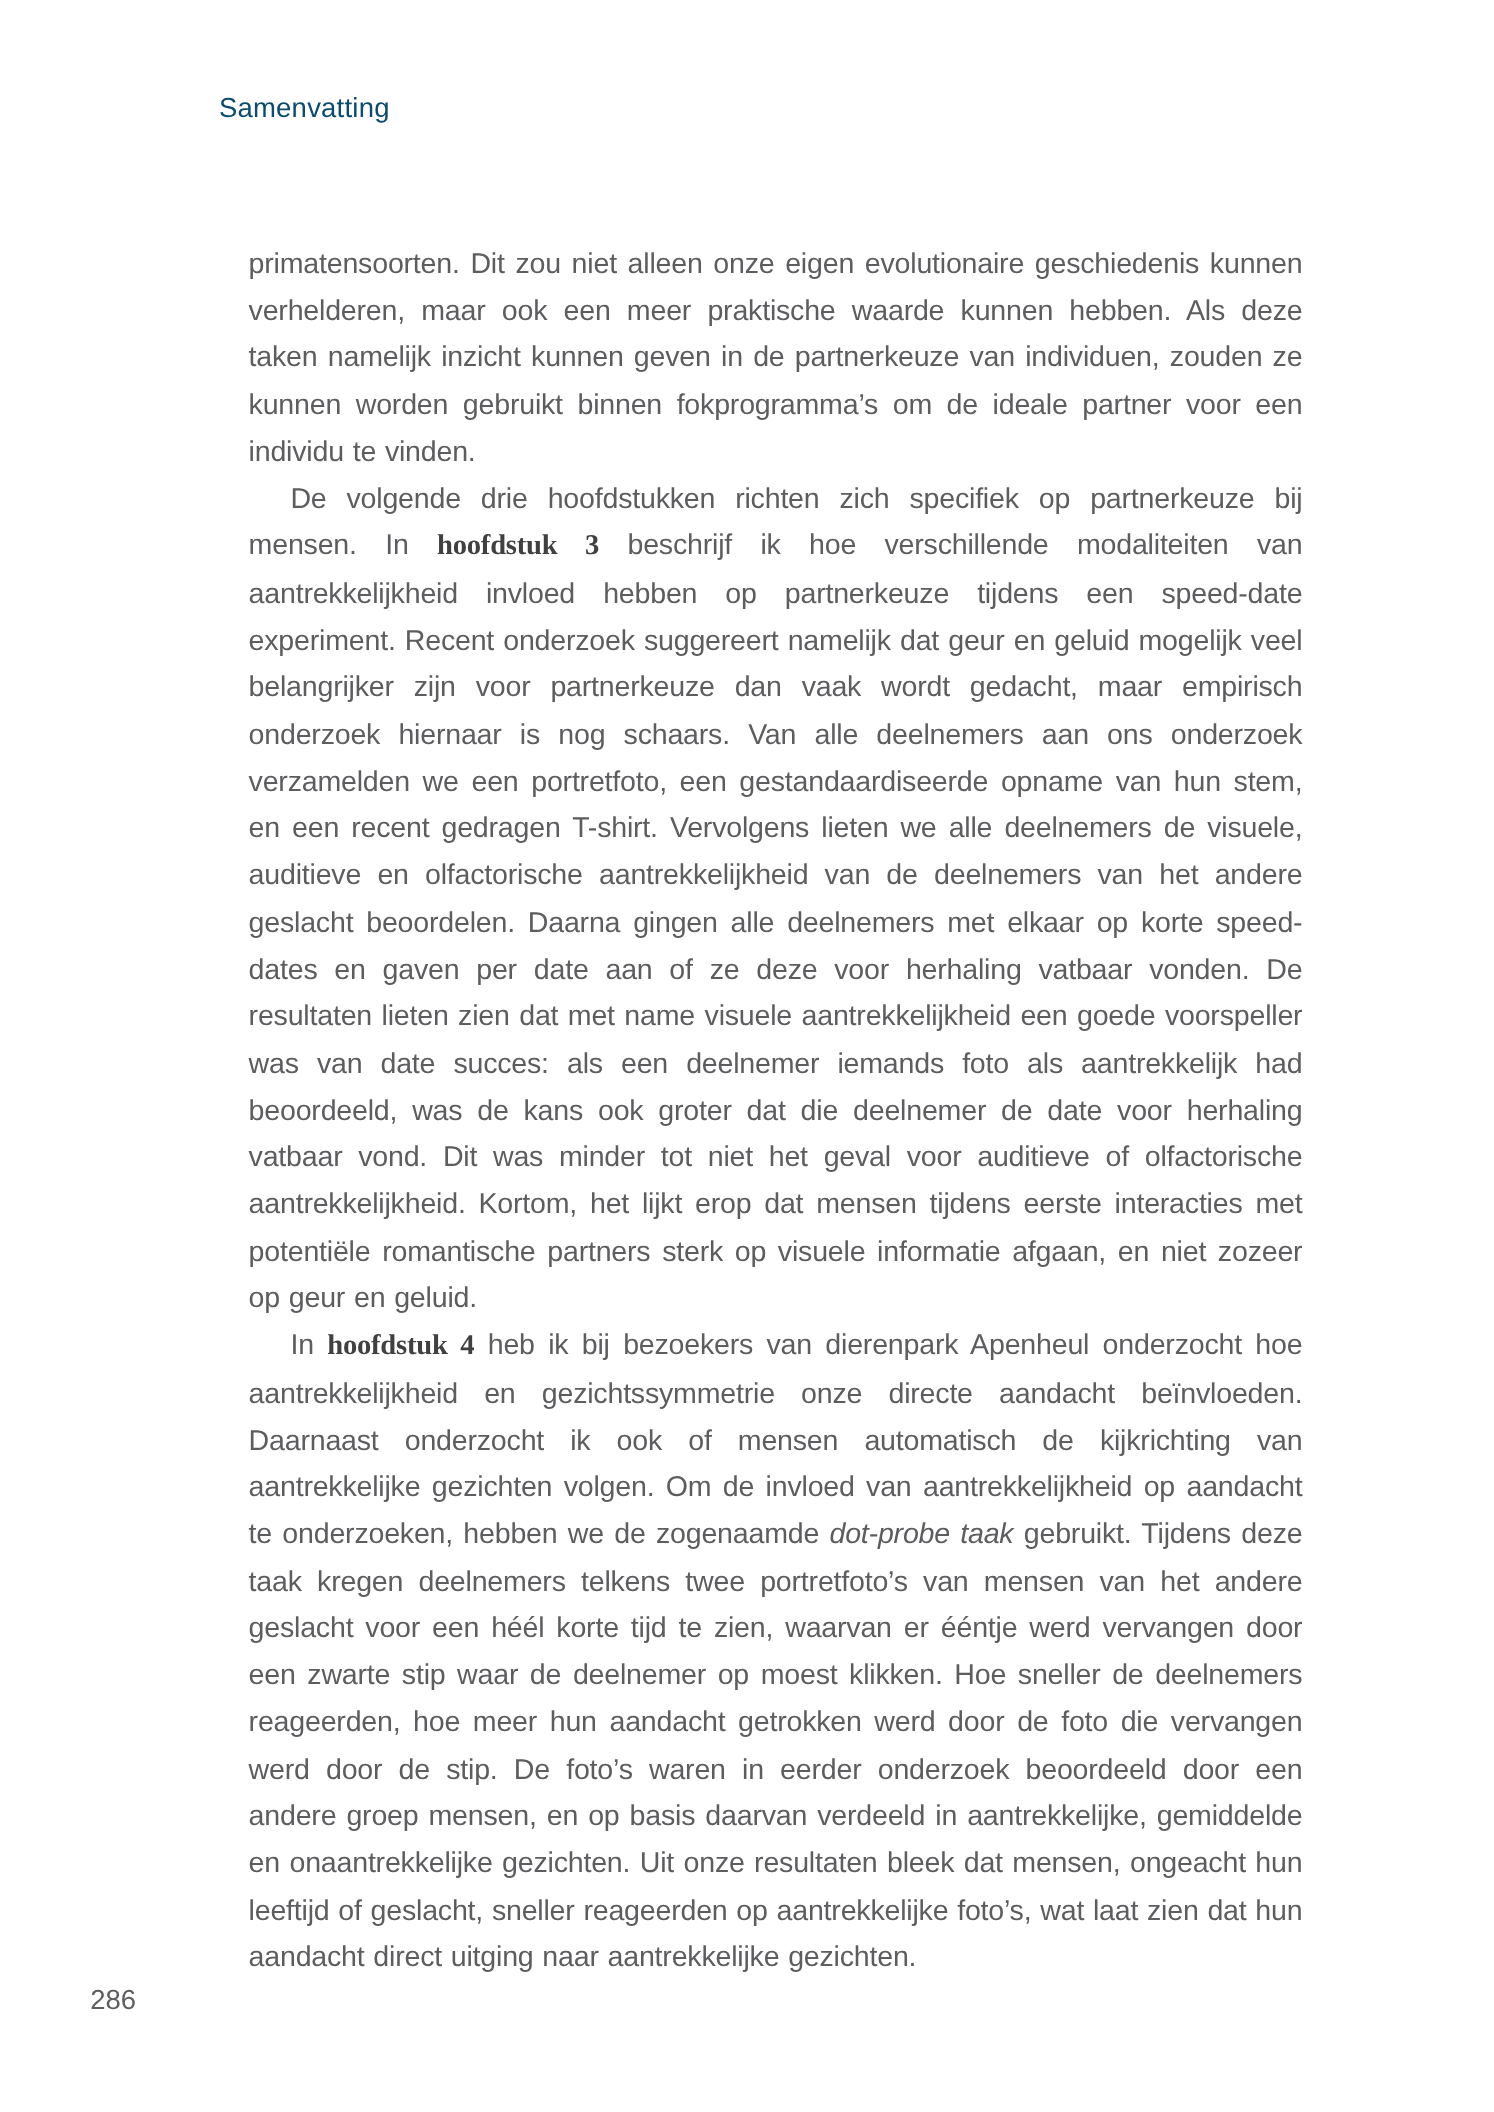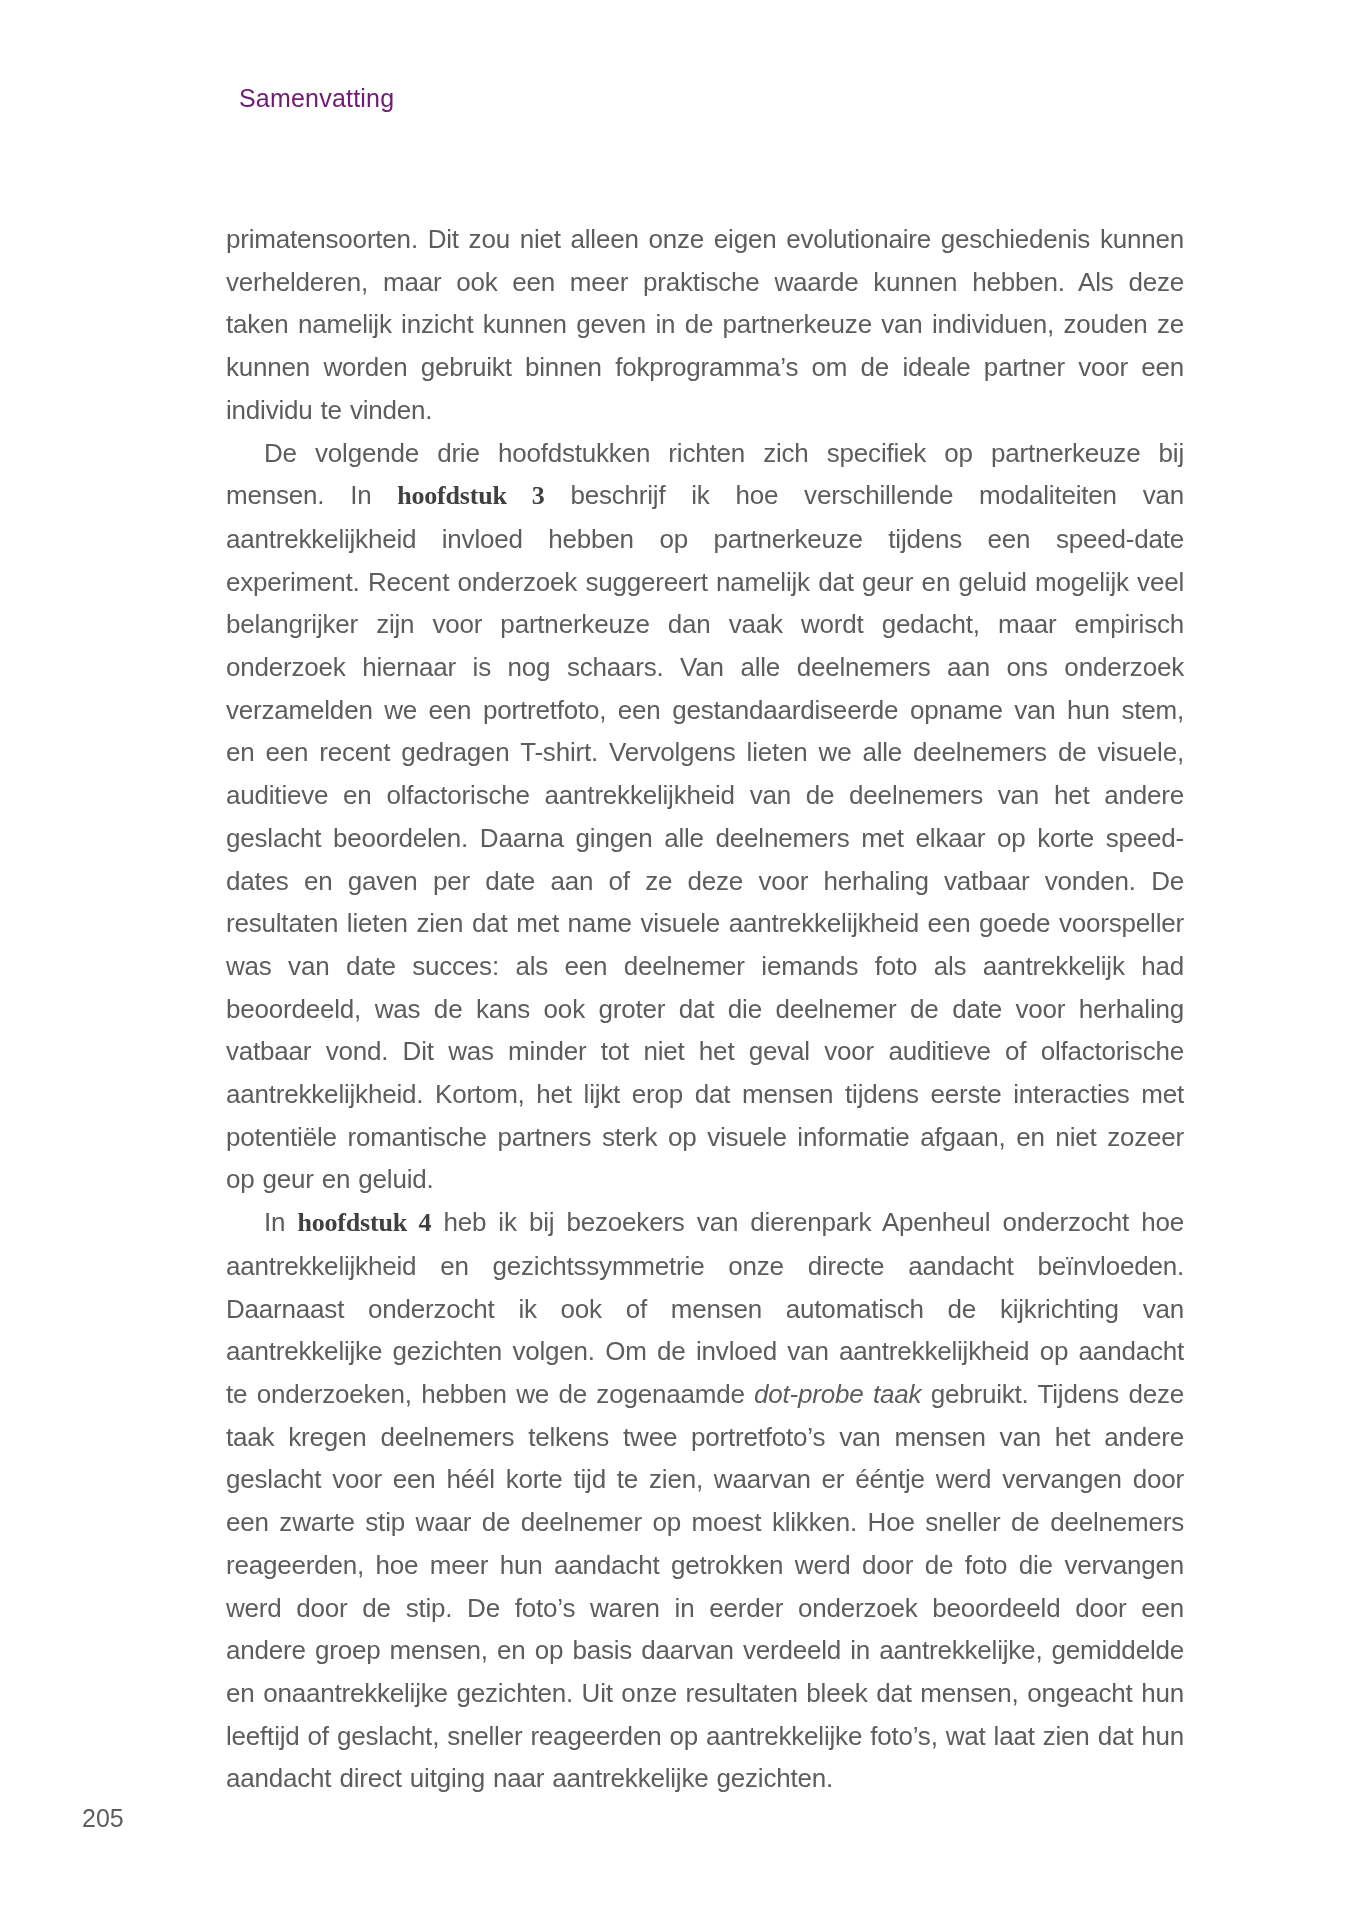--- a/index.html
+++ b/index.html
@@ -14,22 +14,21 @@
     overflow: hidden;
     font-family: "Liberation Sans", sans-serif;
     color: #58585b;
   }
   .running-header {
     position: absolute;
     left: 199px;
     top: 84px;
     font-size: 25px;
     letter-spacing: 0.2px;
-    color: #701a75;
-    margin-left: 40px;
+    color: #0c4a6e;
   }
   .text-block {
     position: absolute;
     left: 199px;
     top: 218px;
     width: 958px;
     margin-left: 27px;
   }
   .para {
     margin: 0;
@@ -64,13 +63,13 @@
 <body>
 
 <div class="running-header">Samenvatting</div>
 
 <div class="text-block">
     <p class="para"><span>primatensoorten. Dit zou niet alleen onze eigen evolutionaire geschiedenis kunnen verhelderen, maar ook een meer praktische waarde kunnen hebben. Als deze taken namelijk inzicht kunnen geven in de partnerkeuze van individuen, zouden ze kunnen worden gebruikt binnen fokprogramma’s om de ideale partner voor een individu te vinden.</span></p>
     <p class="para indent"><span>De volgende drie hoofdstukken richten zich specifiek op partnerkeuze bij mensen. In </span><span class="seg-bold">hoofdstuk 3</span><span> beschrijf ik hoe verschillende modaliteiten van aantrekkelijkheid invloed hebben op partnerkeuze tijdens een speed-date experiment. Recent onderzoek suggereert namelijk dat geur en geluid mogelijk veel belangrijker zijn voor partnerkeuze dan vaak wordt gedacht, maar empirisch onderzoek hiernaar is nog schaars. Van alle deelnemers aan ons onderzoek verzamelden we een portretfoto, een gestandaardiseerde opname van hun stem, en een recent gedragen T-shirt. Vervolgens lieten we alle deelnemers de visuele, auditieve en olfactorische aantrekkelijkheid van de deelnemers van het andere geslacht beoordelen. Daarna gingen alle deelnemers met elkaar op korte speed-dates en gaven per date aan of ze deze voor herhaling vatbaar vonden. De resultaten lieten zien dat met name visuele aantrekkelijkheid een goede voorspeller was van date succes: als een deelnemer iemands foto als aantrekkelijk had beoordeeld, was de kans ook groter dat die deelnemer de date voor herhaling vatbaar vond. Dit was minder tot niet het geval voor auditieve of olfactorische aantrekkelijkheid. Kortom, het lijkt erop dat mensen tijdens eerste interacties met potentiële romantische partners sterk op visuele informatie afgaan, en niet zozeer op geur en geluid.</span></p>
     <p class="para indent"><span>In </span><span class="seg-bold">hoofdstuk 4</span><span> heb ik bij bezoekers van dierenpark Apenheul onderzocht hoe aantrekkelijkheid en gezichtssymmetrie onze directe aandacht beïnvloeden. Daarnaast onderzocht ik ook of mensen automatisch de kijkrichting van aantrekkelijke gezichten volgen. Om de invloed van aantrekkelijkheid op aandacht te onderzoeken, hebben we de zogenaamde </span><span class="seg-italic">dot-probe taak</span><span> gebruikt. Tijdens deze taak kregen deelnemers telkens twee portretfoto’s van mensen van het andere geslacht voor een héél korte tijd te zien, waarvan er ééntje werd vervangen door een zwarte stip waar de deelnemer op moest klikken. Hoe sneller de deelnemers reageerden, hoe meer hun aandacht getrokken werd door de foto die vervangen werd door de stip. De foto’s waren in eerder onderzoek beoordeeld door een andere groep mensen, en op basis daarvan verdeeld in aantrekkelijke, gemiddelde en onaantrekkelijke gezichten. Uit onze resultaten bleek dat mensen, ongeacht hun leeftijd of geslacht, sneller reageerden op aantrekkelijke foto’s, wat laat zien dat hun aandacht direct uitging naar aantrekkelijke gezichten.</span></p>
   </div>
 
-<div class="page-number">205</div>
+<div class="page-number">286</div>
 
 </body></html>

